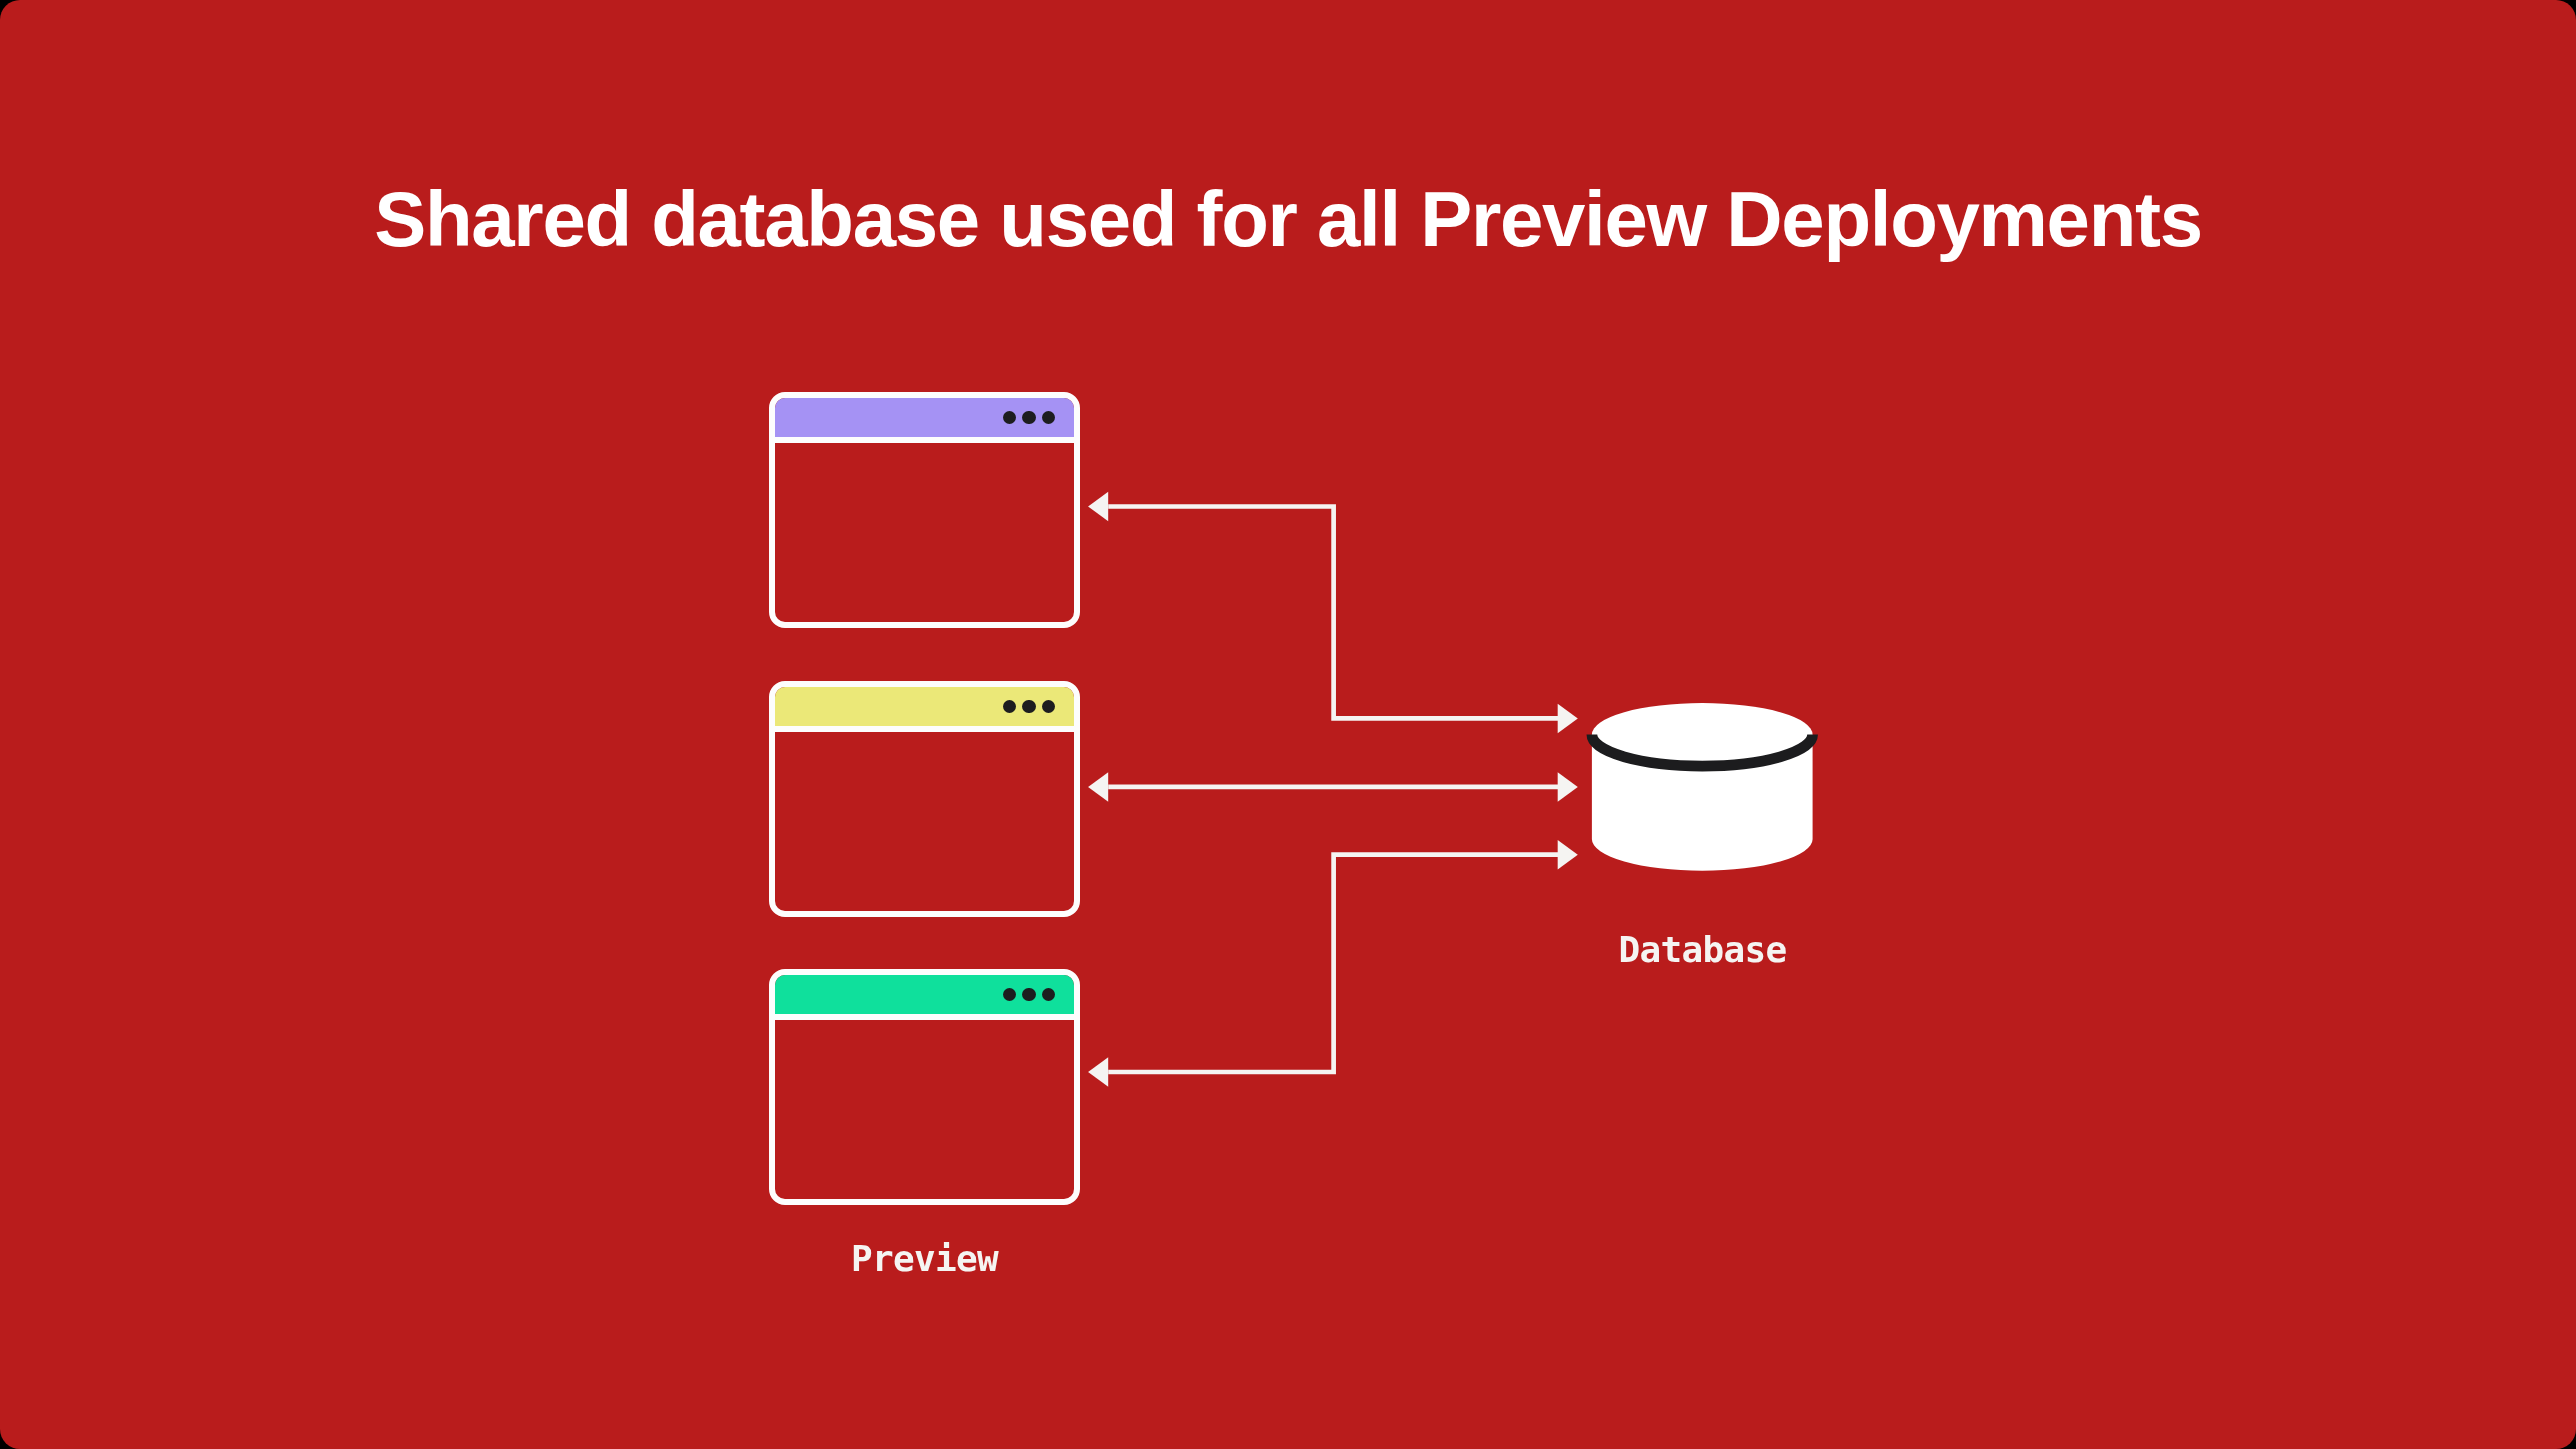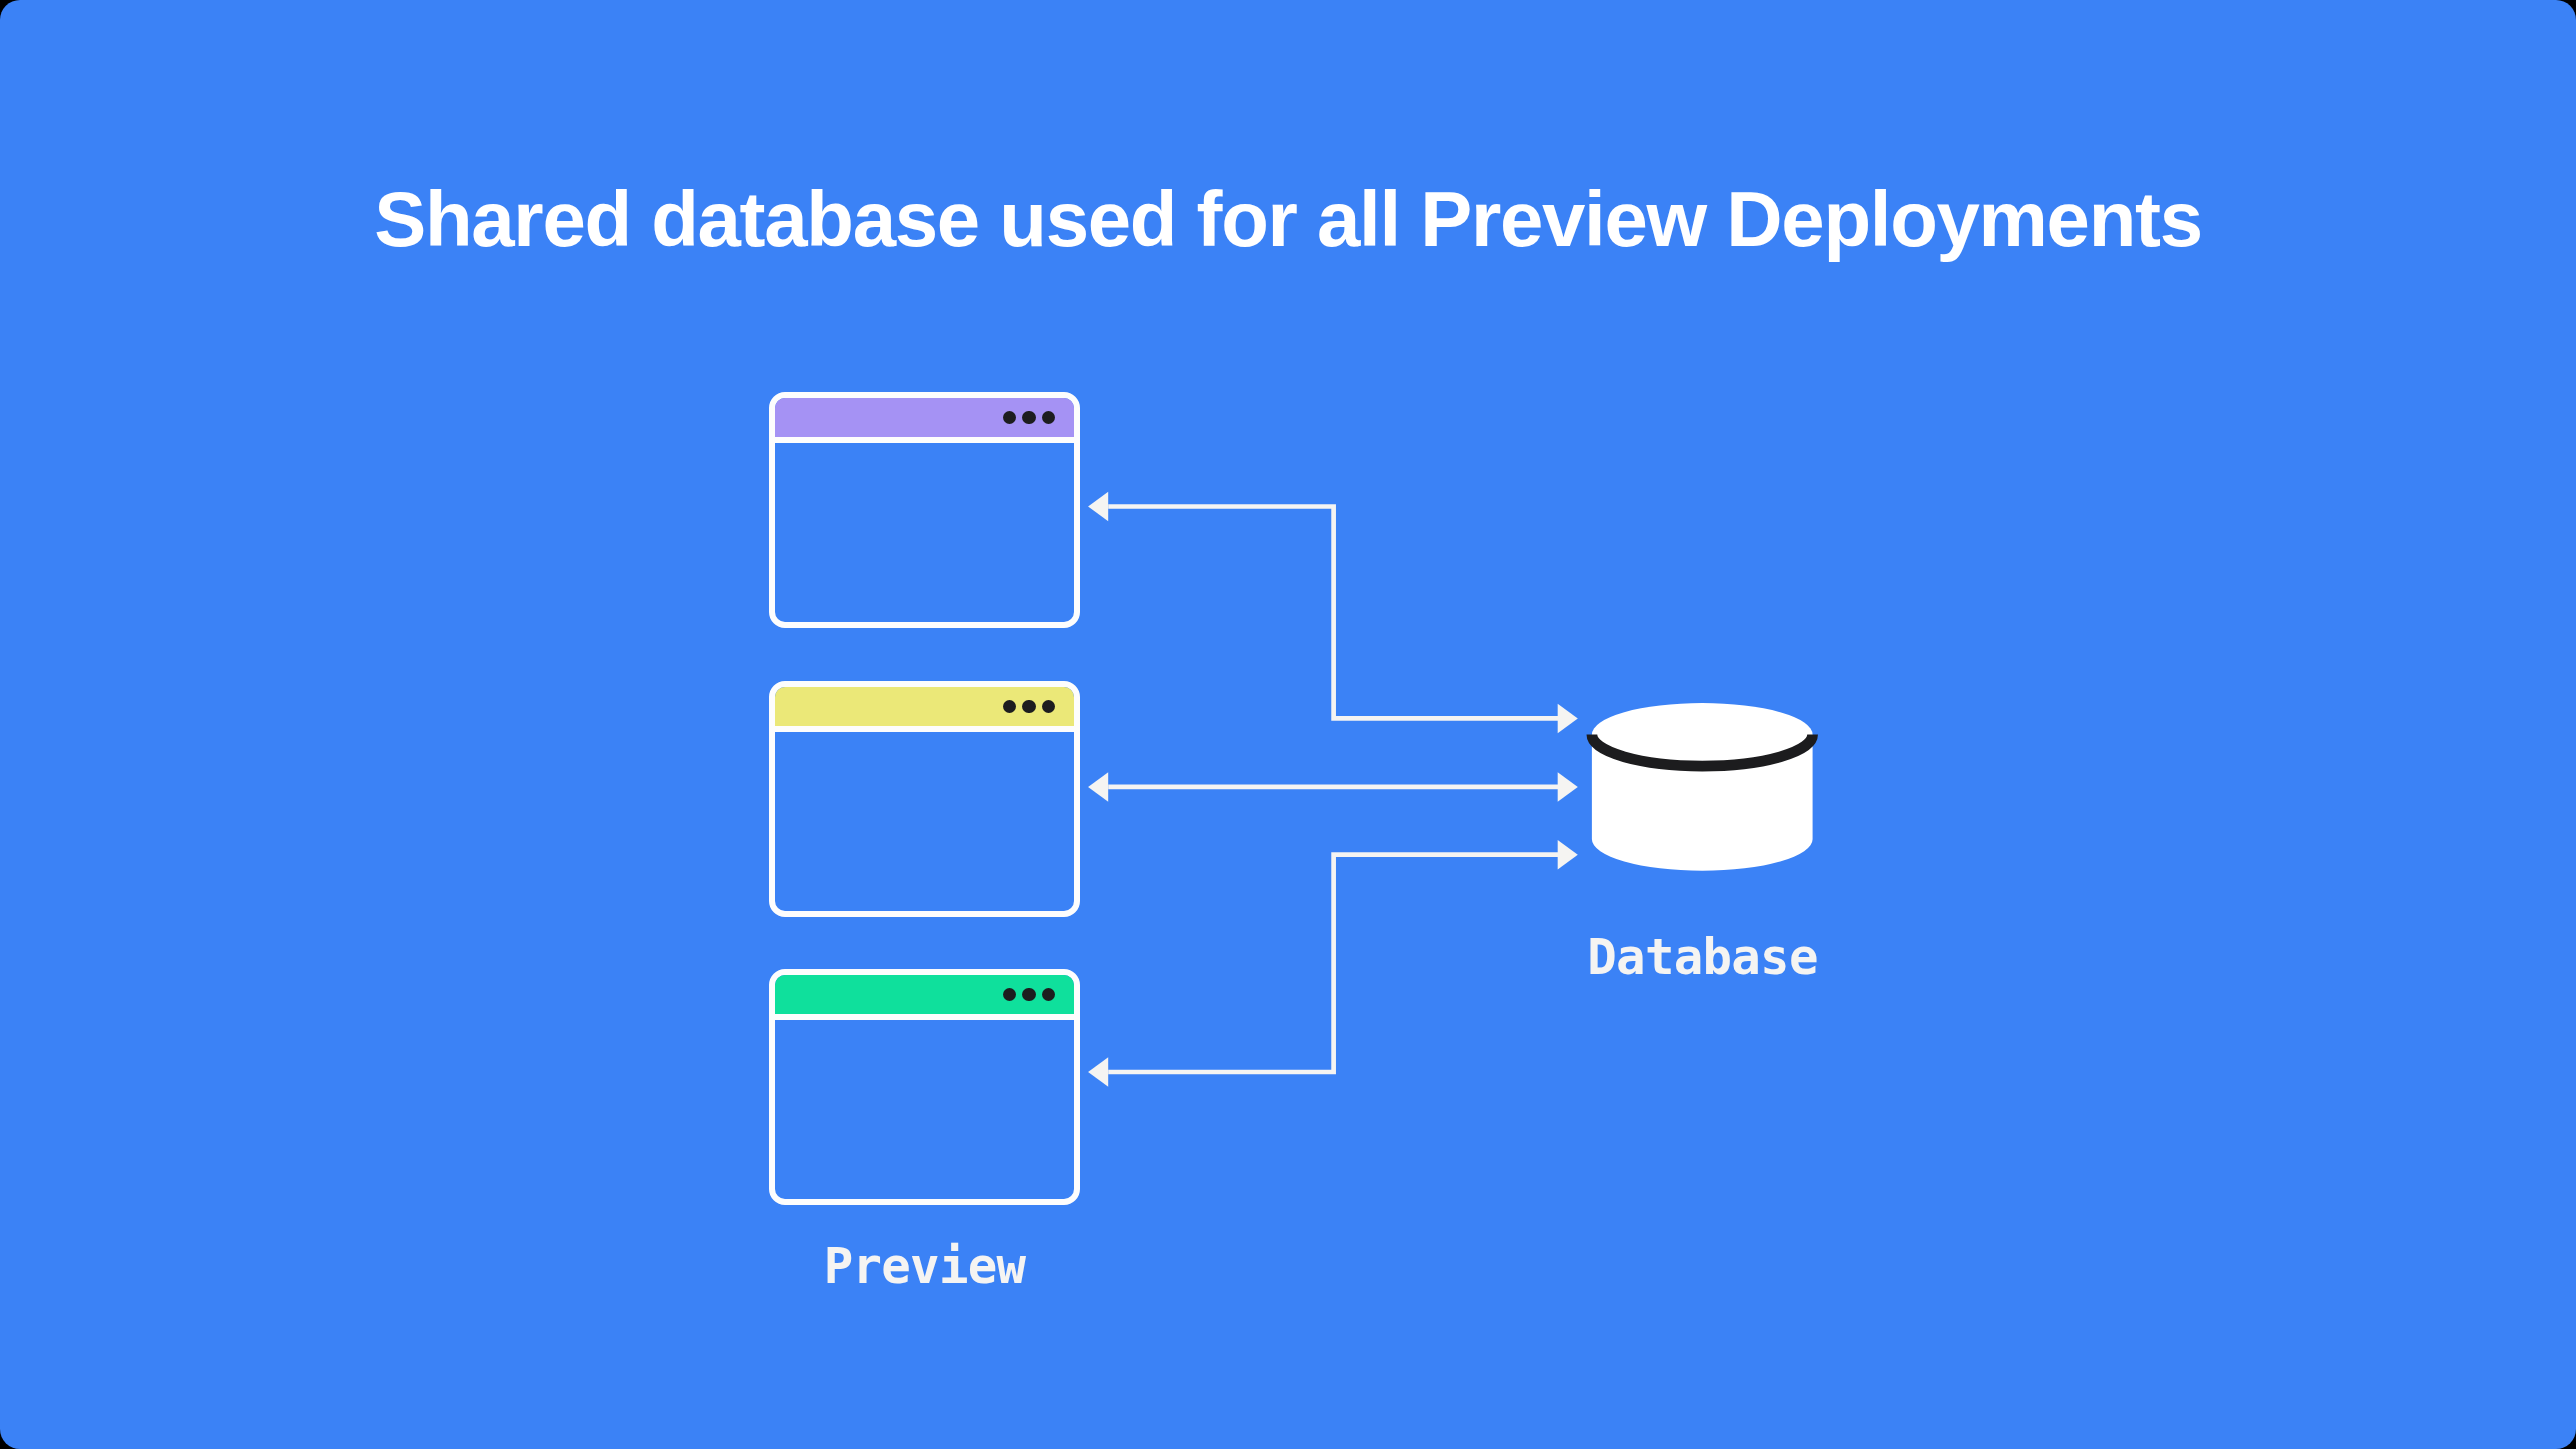--- a/index.html
+++ b/index.html
@@ -62,39 +62,39 @@
     height: 13.4px;
     border-radius: 50%;
   }
   .window-body { height: 100%; }
   
   .diagram-label {
     position: absolute;
     text-align: center;
     font-family: "DejaVu Sans Mono", "Liberation Mono", monospace;
     font-weight: 700;
-    font-size: 49px;
+    font-size: 36px;
     letter-spacing: -0.7px;
     color: #f5f4f2;
     white-space: nowrap;
   }
   .previews-label { left: 769px; width: 311px; top: 1238px; }
   .database-label { left: 1580px; width: 245px; top: 929px; }
   
   .diagram-svg {
     position: absolute;
     left: 0; top: 0;
     width: 2576px;
     height: 1449px;
   }
 </style>
 </head>
 <body>
 
-<div id="canvas" style="background-color: #3b82f6;">
+<div id="canvas" style="background-color: #b91c1c;">
 
   <div class="page-title">Shared database used for all Preview Deployments</div>
 
   <svg class="diagram-svg" viewBox="0 0 3840 2160">
     <g fill="none" stroke-width="7" stroke="#f5f4f2">
       <path d="M1652,755 H1988 V1071 H2324"></path>
       <path d="M1652,1173 H2324"></path>
       <path d="M1652,1598 H1988 V1274 H2324"></path>
     </g>
     <g fill="#f5f4f2">

